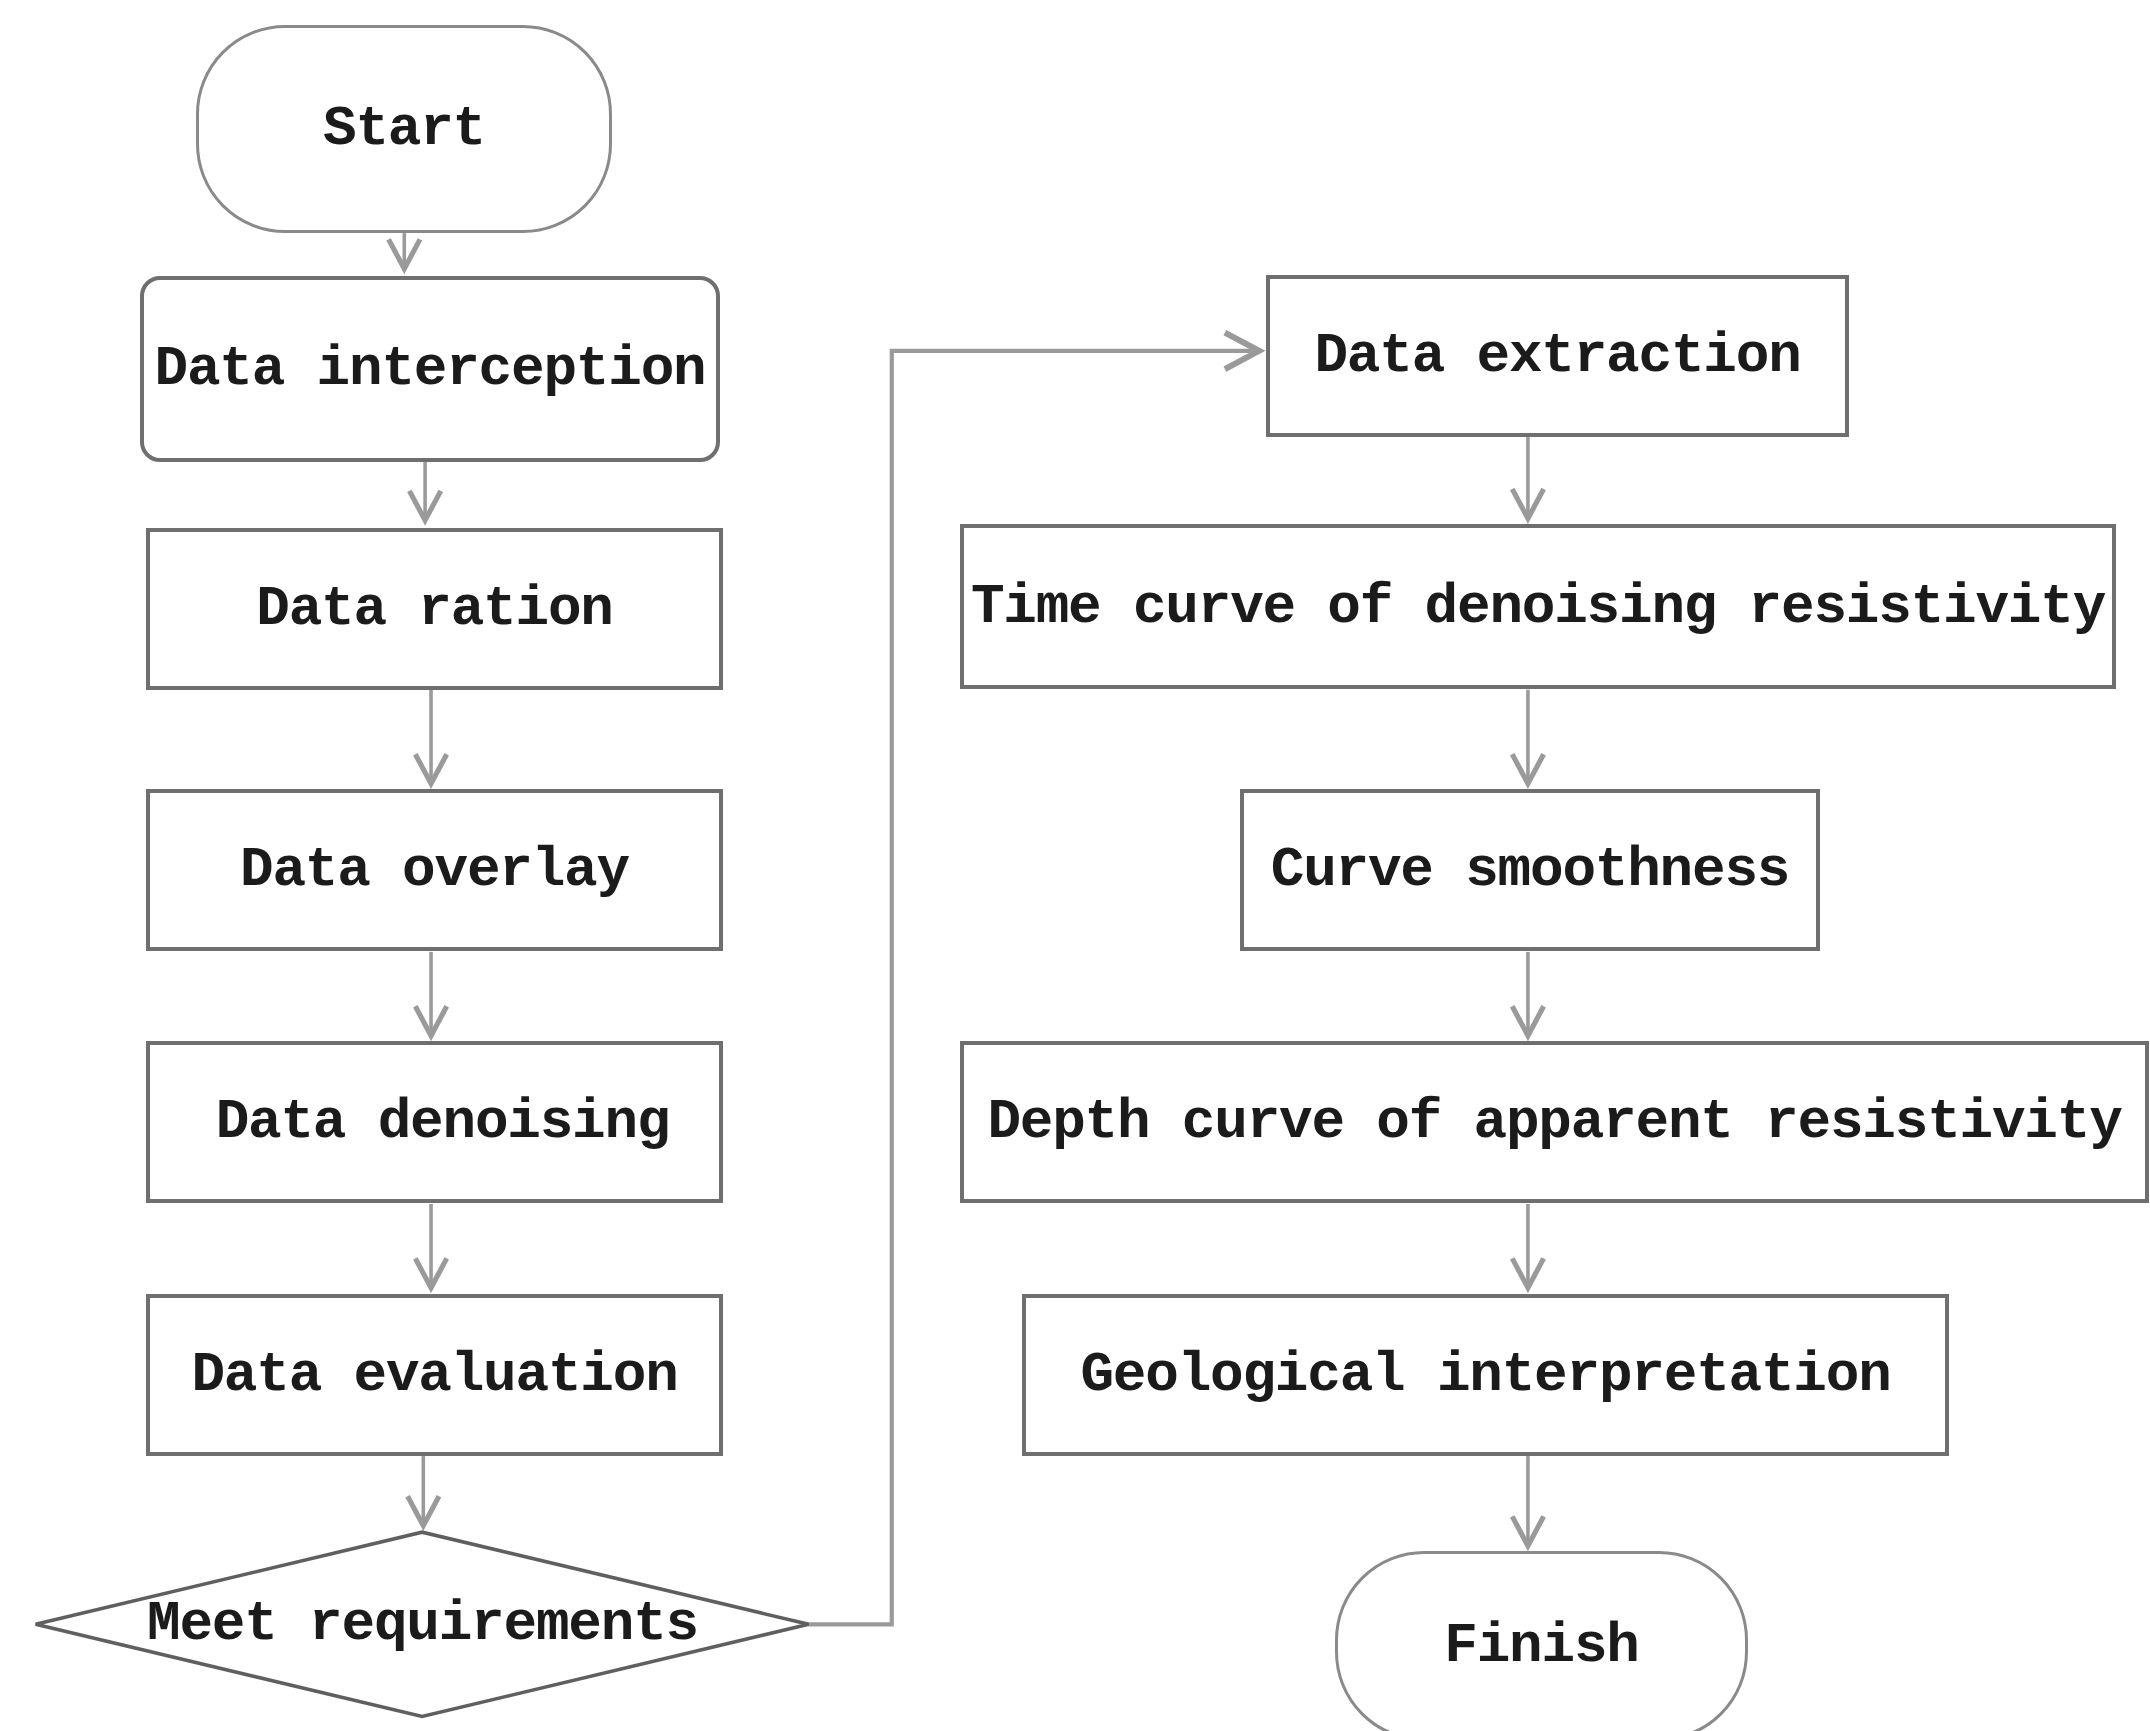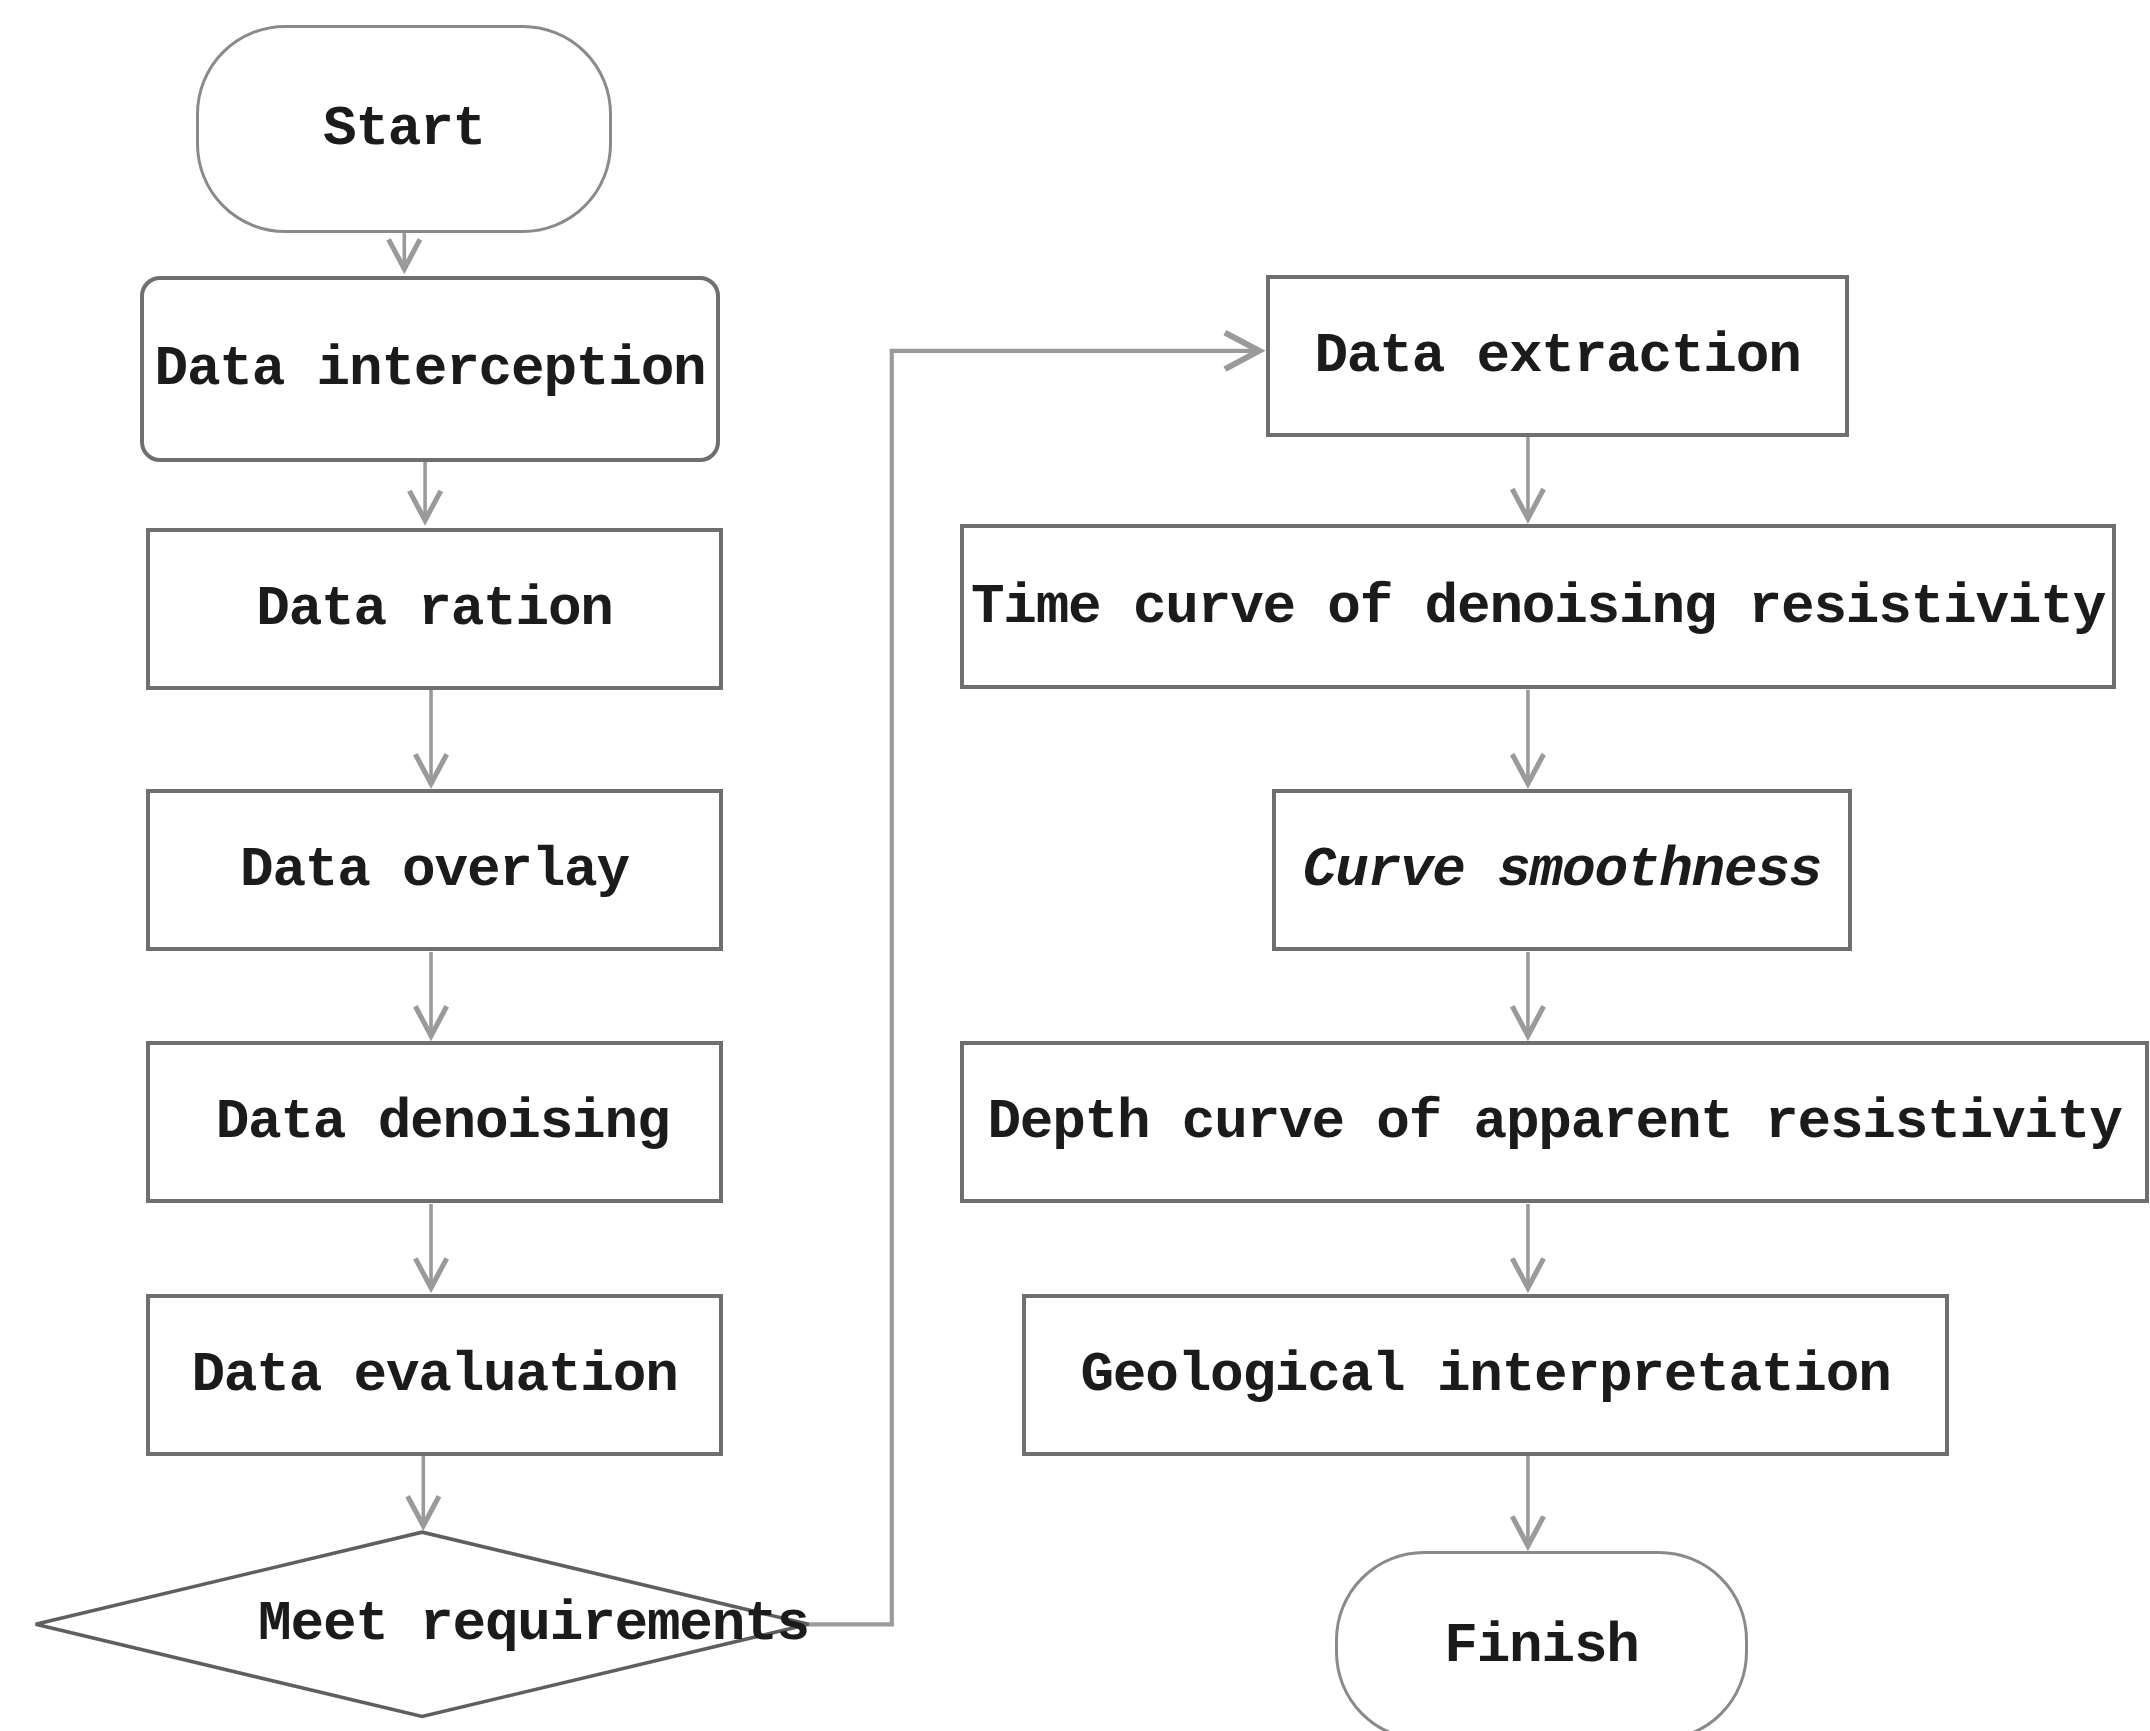--- a/index.html
+++ b/index.html
@@ -20,21 +20,21 @@
     background:#ffffff;
     border:4.8px solid #6f6f6f;
     box-sizing:border-box;
     z-index:2;
   }
   .stadium{border-radius:89px;border-color:#8a8a8a;border-width:3.6px;}
   .diamond-label{
     position:absolute;
     display:flex;
     align-items:center;
-    justify-content:flex-end;
+    justify-content:center;
     background:transparent;
     border:none;
     z-index:3;
   }
   .label{
     font-size:56px;
     font-weight:600;
     color:#1b1b1b;
     white-space:nowrap;
     letter-spacing:-1.2px;
@@ -99,21 +99,21 @@
   </div>
 
   <div class="node" style="left:1266px;top:275px;width:583px;height:162px;">
     <span class="label">Data extraction</span>
   </div>
 
   <div class="node" style="left:960px;top:524px;width:1156px;height:165px;">
     <span class="label">Time curve of denoising resistivity</span>
   </div>
 
-  <div class="node" style="left:1272px;top:789px;width:580px;height:162px;font-style:italic;">
+  <div class="node" style="left:1240px;top:789px;width:580px;height:162px;">
     <span class="label">Curve smoothness</span>
   </div>
 
   <div class="node" style="left:960px;top:1041px;width:1189px;height:162px;">
     <span class="label">Depth curve of apparent resistivity</span>
   </div>
 
   <div class="node" style="left:1022px;top:1294px;width:927px;height:162px;">
     <span class="label">Geological interpretation</span>
   </div>

